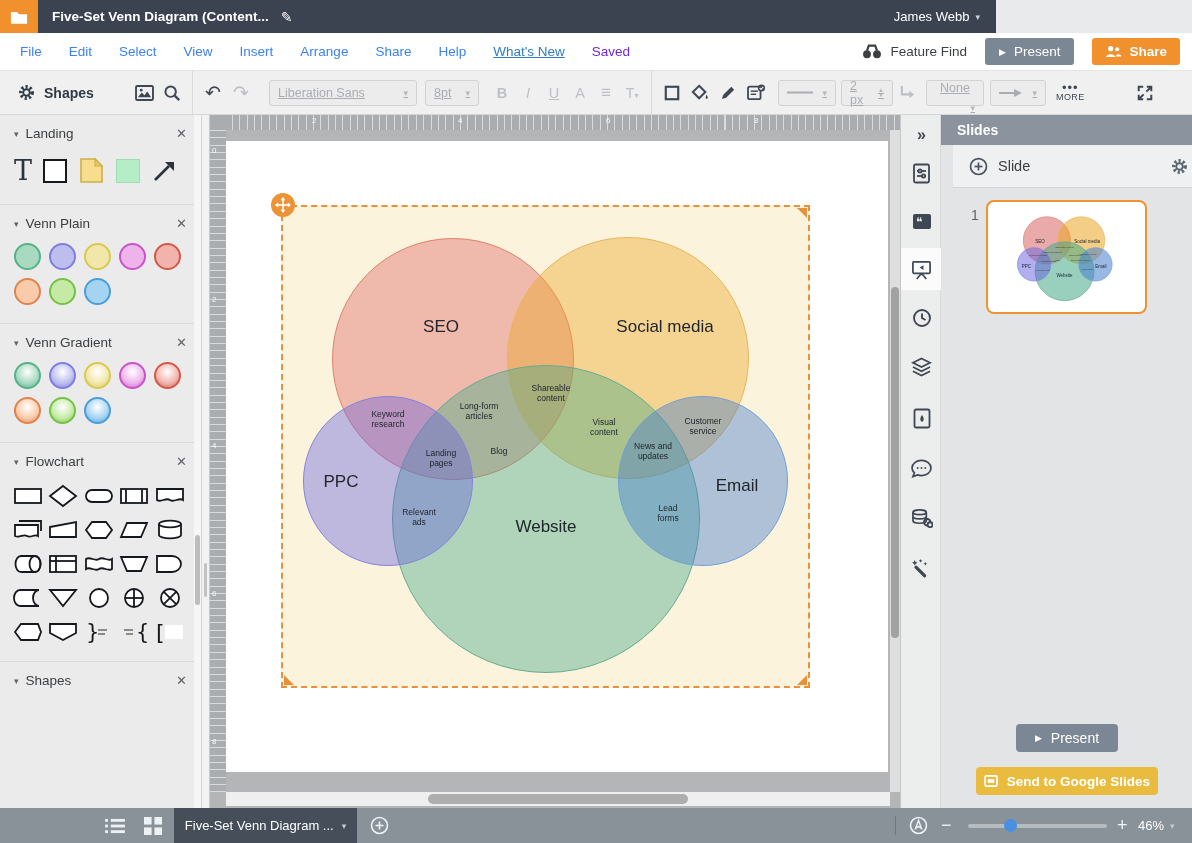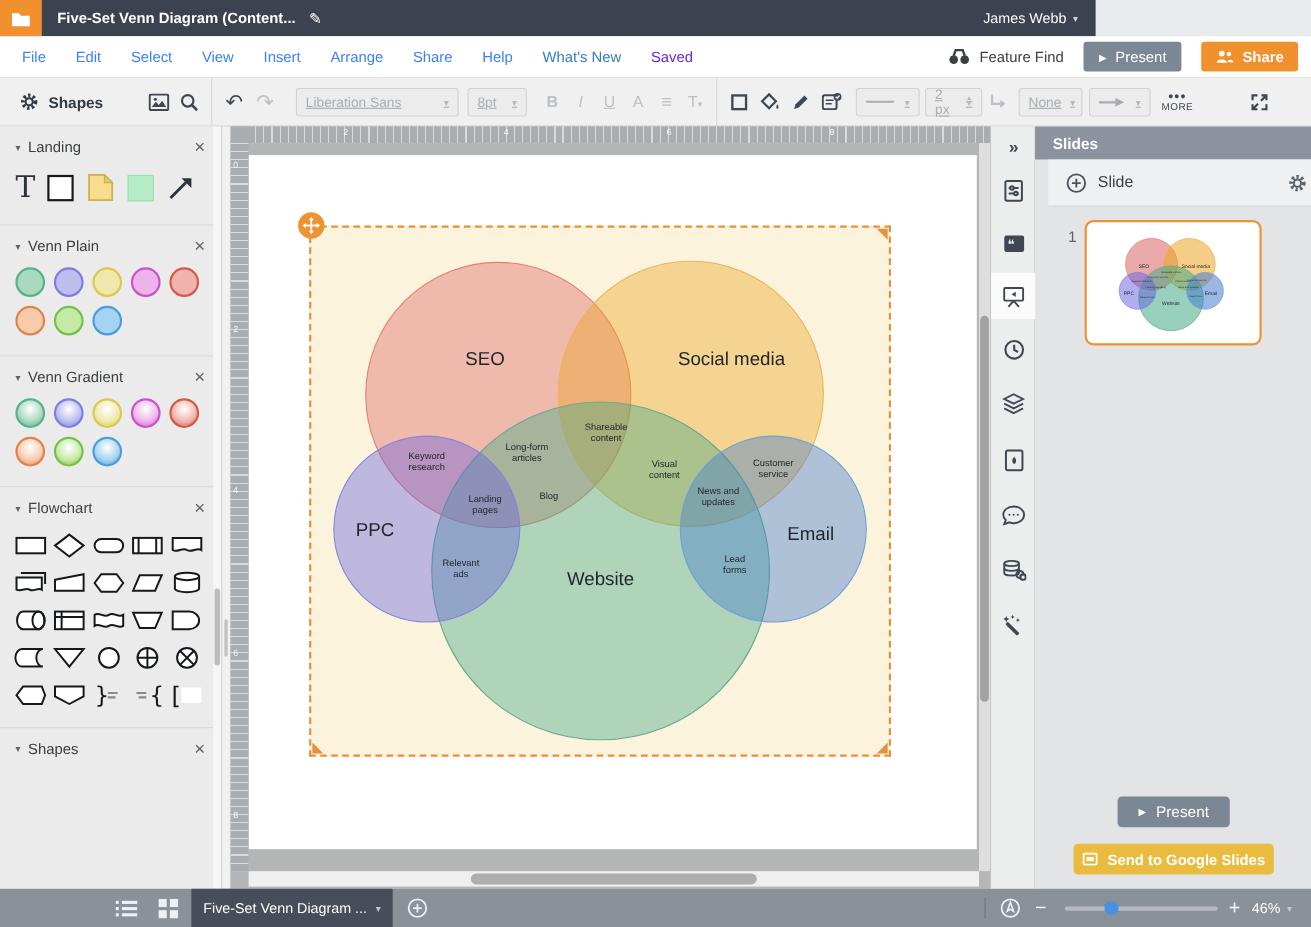--- a/index.html
+++ b/index.html
@@ -12,21 +12,21 @@
   .topbar { position:absolute; left:0; top:0; width:996px; height:33px; background:#3b4250; display:flex; align-items:center; }
   .folder-tile { width:38px; height:33px; background:#f0912d; display:flex; align-items:center; justify-content:center; flex:0 0 auto; }
   .doc-title { color:#fff; font-size:13.5px; font-weight:700; margin-left:14px; }
   .title-pencil { color:#fff; font-size:14px; margin-left:12px; cursor:pointer; }
   .topbar-user { margin-left:auto; margin-right:16px; color:#fff; font-size:13px; display:flex; align-items:center; gap:6px; cursor:pointer; }
   .topbar-user .caret { font-size:9px; color:#cfd3da; }
 
   
   .menubar { position:absolute; left:0; top:33px; width:1192px; height:38px; background:#fff; border-bottom:1px solid #e3e3e3; display:flex; align-items:center; padding-left:20px; }
   .menu-item { font-size:13.5px; color:#3b82f6; margin-right:27px; cursor:pointer;text-align:right; }
-  .whats-new { font-size:13.5px; color:#2f7dc4; margin-right:27px; cursor:pointer; }
+  .whats-new { font-size:13.5px; color:#2f7dc4; text-decoration:underline; margin-right:27px; cursor:pointer; }
   .saved { font-size:13.5px; color:#6d28d9; }
   .menubar-right { margin-left:auto; display:flex; align-items:center; margin-right:12px; gap:18px;justify-content:space-between; }
   .feature-find { display:flex; align-items:center; gap:8px; font-size:13.5px; color:#3c4043; cursor:pointer; }
   .btn-present { background:#7b8794; color:#fff; font-size:13.5px; border:none; border-radius:3px; height:27px; padding:0 14px; display:flex; align-items:center; gap:8px; cursor:pointer; }
   .btn-present .play { font-size:9px; }
   .btn-share { background:#f0912d; color:#fff; font-size:13.5px; font-weight:700; border:none; border-radius:3px; height:27px; padding:0 13px; display:flex; align-items:center; gap:7px; cursor:pointer; }
 
   
   .toolbar { position:absolute; left:0; top:71px; width:1192px; height:44px; background:#f0f0f0; border-bottom:1px solid #d6d6d6; display:flex; align-items:center; }
   .tb-shapes { display:flex; align-items:center; gap:9px; padding-left:18px; color:#2f3a44; font-size:14px; font-weight:700; width:130px; cursor:pointer; }
@@ -279,21 +279,21 @@
           <span>▲</span>
           <span>▼</span>
         </span>
     </div>
     <div class="tb-icon disabled">
       <svg width="17" height="15" viewBox="0 0 18 16">
           <path d="M3 1 V10 H12" fill="none" stroke="currentColor" stroke-width="2.2"></path>
           <path d="M11 6 16 10 11 14 Z" fill="currentColor"></path>
         </svg>
     </div>
-    <div class="dd" style="width:58px; margin-left:5px;">
+    <div class="dd" style="width:58px; margin-left:5px;flex-direction:column;">
       <span>None</span>
       <span class="caret" style="margin-left:auto;">▾</span>
     </div>
     <div class="dd" style="width:56px; margin-left:6px;">
       <svg width="24" height="8" viewBox="0 0 24 8">
           <line x1="0" y1="4" x2="16" y2="4" stroke="#a9adb1" stroke-width="2"></line>
           <path d="M15 0 23 4 15 8 Z" fill="#a9adb1"></path>
         </svg>
       <span class="caret" style="margin-left:auto;">▾</span>
     </div>

